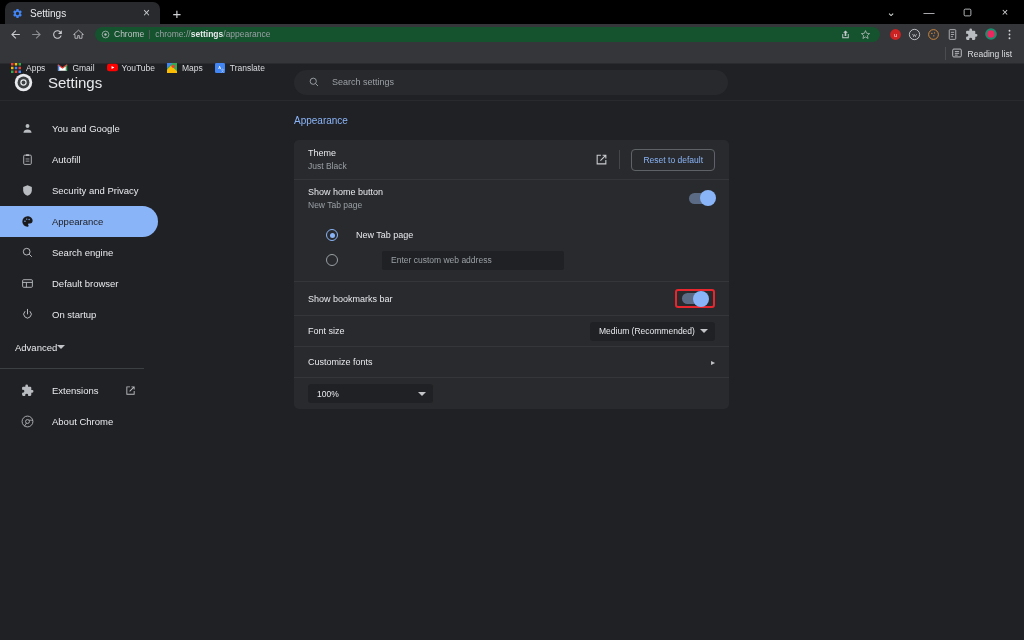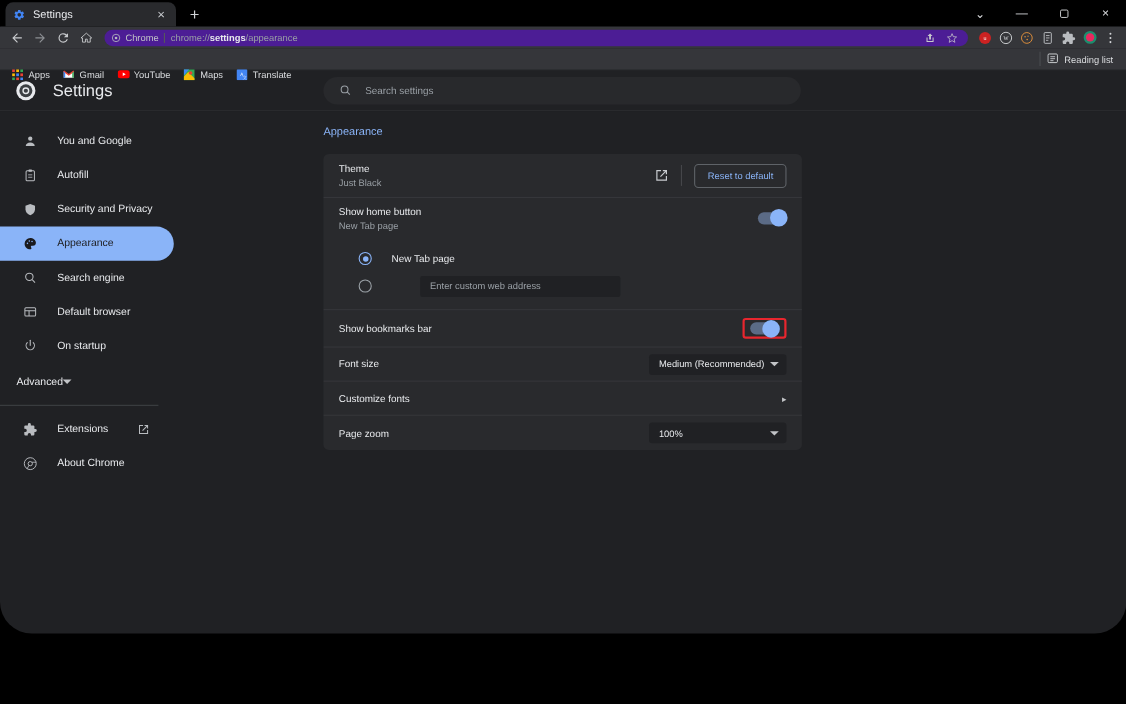--- a/index.html
+++ b/index.html
@@ -2,21 +2,21 @@
 <html><head>
 <meta charset="utf-8">
 <style>
   * { box-sizing: border-box; margin: 0; padding: 0; }
   html, body {
     width: 1024px; height: 640px;
     background: #000;
     font-family: "Liberation Sans", sans-serif;
     overflow: hidden;
   }
-  .app { position: relative; width: 1024px; height: 576px; background: #202124; border-radius: 29px; }
+  .app { position: relative; width: 1024px; height: 640px; background: #202124; }
 
   
   .tabstrip {
     height: 24px; background: #000; display: flex; align-items: flex-end;
     position: relative;
   }
   .tab {
     height: 22px; width: 155px; background: #292a2d;
     border-radius: 7px 7px 0 0; display: flex; align-items: center;
     padding: 0 7px; gap: 7px; margin-left: 5px; position: relative;
@@ -45,21 +45,21 @@
   
   .toolbar {
     height: 20px; background: #35363a; display: flex; align-items: center;
     padding: 0 6px; gap: 2px;
   }
   .tbtn {
     width: 19px; height: 19px; display: flex; align-items: center; justify-content: center;
     color: #c8cacd; flex: 0 0 auto;
   }
   .omnibox {
-    flex: 1 1 auto; height: 15px; background: #4c1d95; border-radius: 8px;
+    flex: 1 1 auto; height: 15px; background: #14532d; border-radius: 8px;
     display: flex; align-items: center; padding: 0 6px; gap: 5px; margin: 0 5px;
     min-width: 0;
   }
   .omni-chip { display: flex; align-items: center; gap: 4px; flex: 0 0 auto; }
   .omni-chip-label { font-size: 8.5px; color: #c2c4c7; }
   .omni-sep { width: 1px; height: 9px; background: #55575b; flex: 0 0 auto; }
   .omni-url { font-size: 8.5px; color: #9aa0a6; white-space: nowrap; overflow: hidden; }
   .omni-url b { color: #e8eaed; font-weight: bold; }
   .omni-right { margin-left: auto; display: flex; align-items: center; gap: 3px; flex: 0 0 auto; }
   .tb-ext {
@@ -581,23 +581,20 @@
         </div>
 
         <div class="row">
           <div class="row-main">
             <div class="row-title">Customize fonts</div>
           </div>
           <span class="chev-right">▸</span>
         </div>
 
         <div class="row">
-          <div class="row-main">
-            <div class="row-title">Page zoom</div>
-          </div>
           <div class="select">
             <span class="select-val">100%</span>
             <span class="caret"></span>
           </div>
         </div>
 
       </div>
     </div>
   </div>
 </div>

